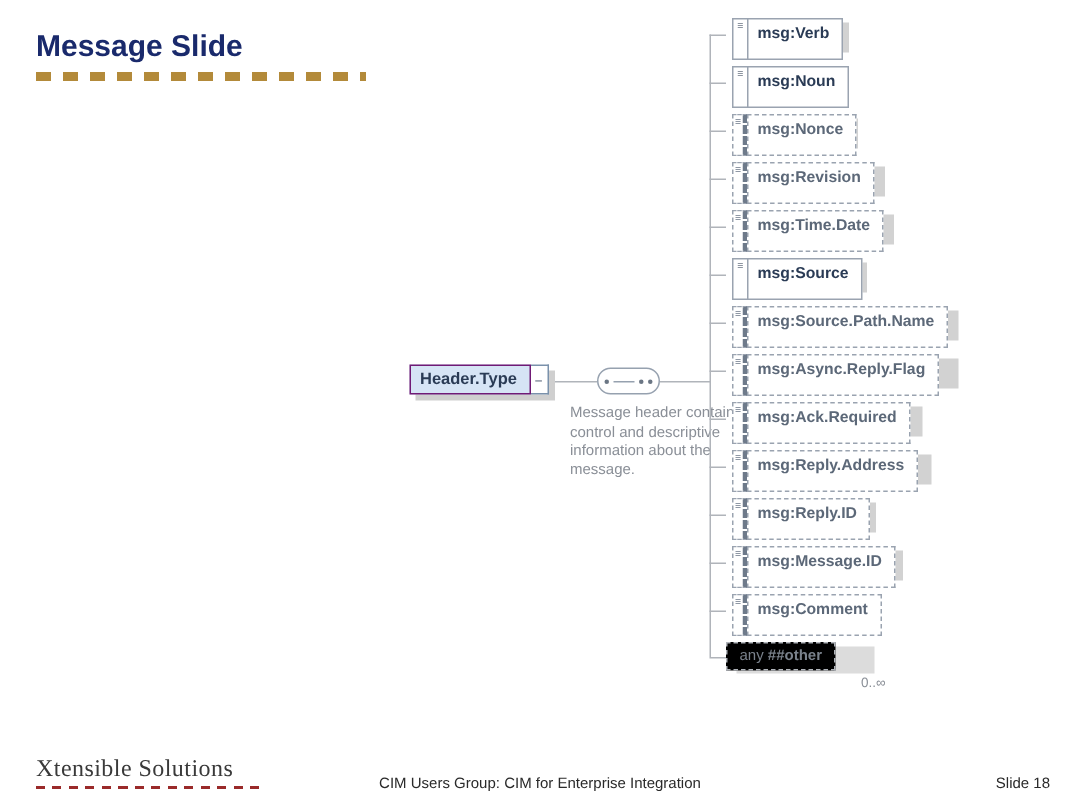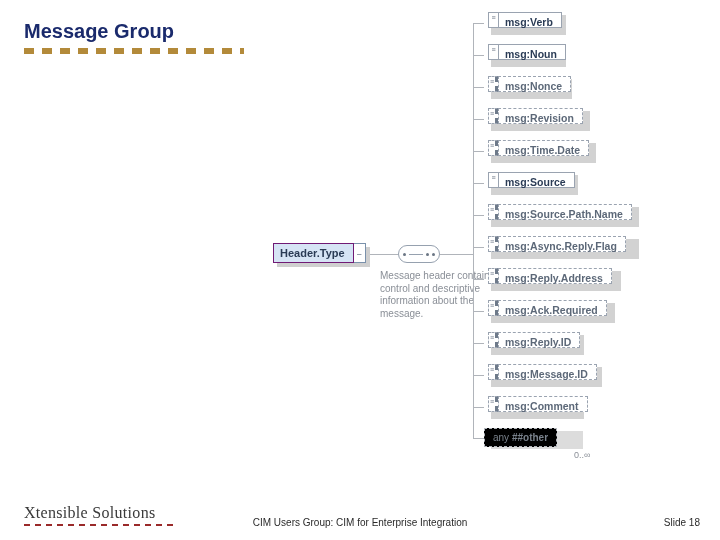--- a/index.html
+++ b/index.html
@@ -130,21 +130,21 @@
     left: -11px;
     top: 11px;
     width: 11px;
     height: 1px;
     background: #b0b4ba;
   }
   .child .box {
     position: absolute;
     left: 4px;
     top: 0;
-    height: 16px;
+    height: 28px;
     display: flex;
     align-items: stretch;
   }
   .child .indicator {
     width: 10px;
     border: 1px solid #9aa3b0;
     border-right: none;
     background: #fff;
     font-size: 7px;
     display:flex; align-items:flex-start; justify-content:center;
@@ -236,21 +236,21 @@
     position: absolute;
     bottom: 12px;
     right: 20px;
     font-size: 10px;
     color: #2a2a2a;
   }
 </style>
 </head>
 <body>
 
-<div class="title">Message Group</div>
+<div class="title">Message Slide</div>
 <div class="underline"></div>
 
 <div class="root-shadow"></div>
 <div class="root-box">
   <div class="label">Header.Type</div>
   <div class="collapse">–</div>
 </div>
 
 <div class="hline1"></div>
 <div class="compositor">
@@ -326,32 +326,32 @@
     <div class="child optional">
       <div class="stub"></div>
       <div class="shadow" style="width:148px"></div>
       <div class="box">
         <div class="indicator">≡</div>
         <div class="txt">msg:Async.Reply.Flag</div>
       </div>
     </div>
     <div class="child optional">
       <div class="stub"></div>
+      <div class="shadow" style="width:123.6px"></div>
+      <div class="box">
+        <div class="indicator">≡</div>
+        <div class="txt">msg:Ack.Required</div>
+      </div>
+    </div>
+    <div class="child optional">
+      <div class="stub"></div>
       <div class="shadow" style="width:129.7px"></div>
       <div class="box">
         <div class="indicator">≡</div>
         <div class="txt">msg:Reply.Address</div>
-      </div>
-    </div>
-    <div class="child optional">
-      <div class="stub"></div>
-      <div class="shadow" style="width:123.6px"></div>
-      <div class="box">
-        <div class="indicator">≡</div>
-        <div class="txt">msg:Ack.Required</div>
       </div>
     </div>
     <div class="child optional">
       <div class="stub"></div>
       <div class="shadow" style="width:93.1px"></div>
       <div class="box">
         <div class="indicator">≡</div>
         <div class="txt">msg:Reply.ID</div>
       </div>
     </div>

